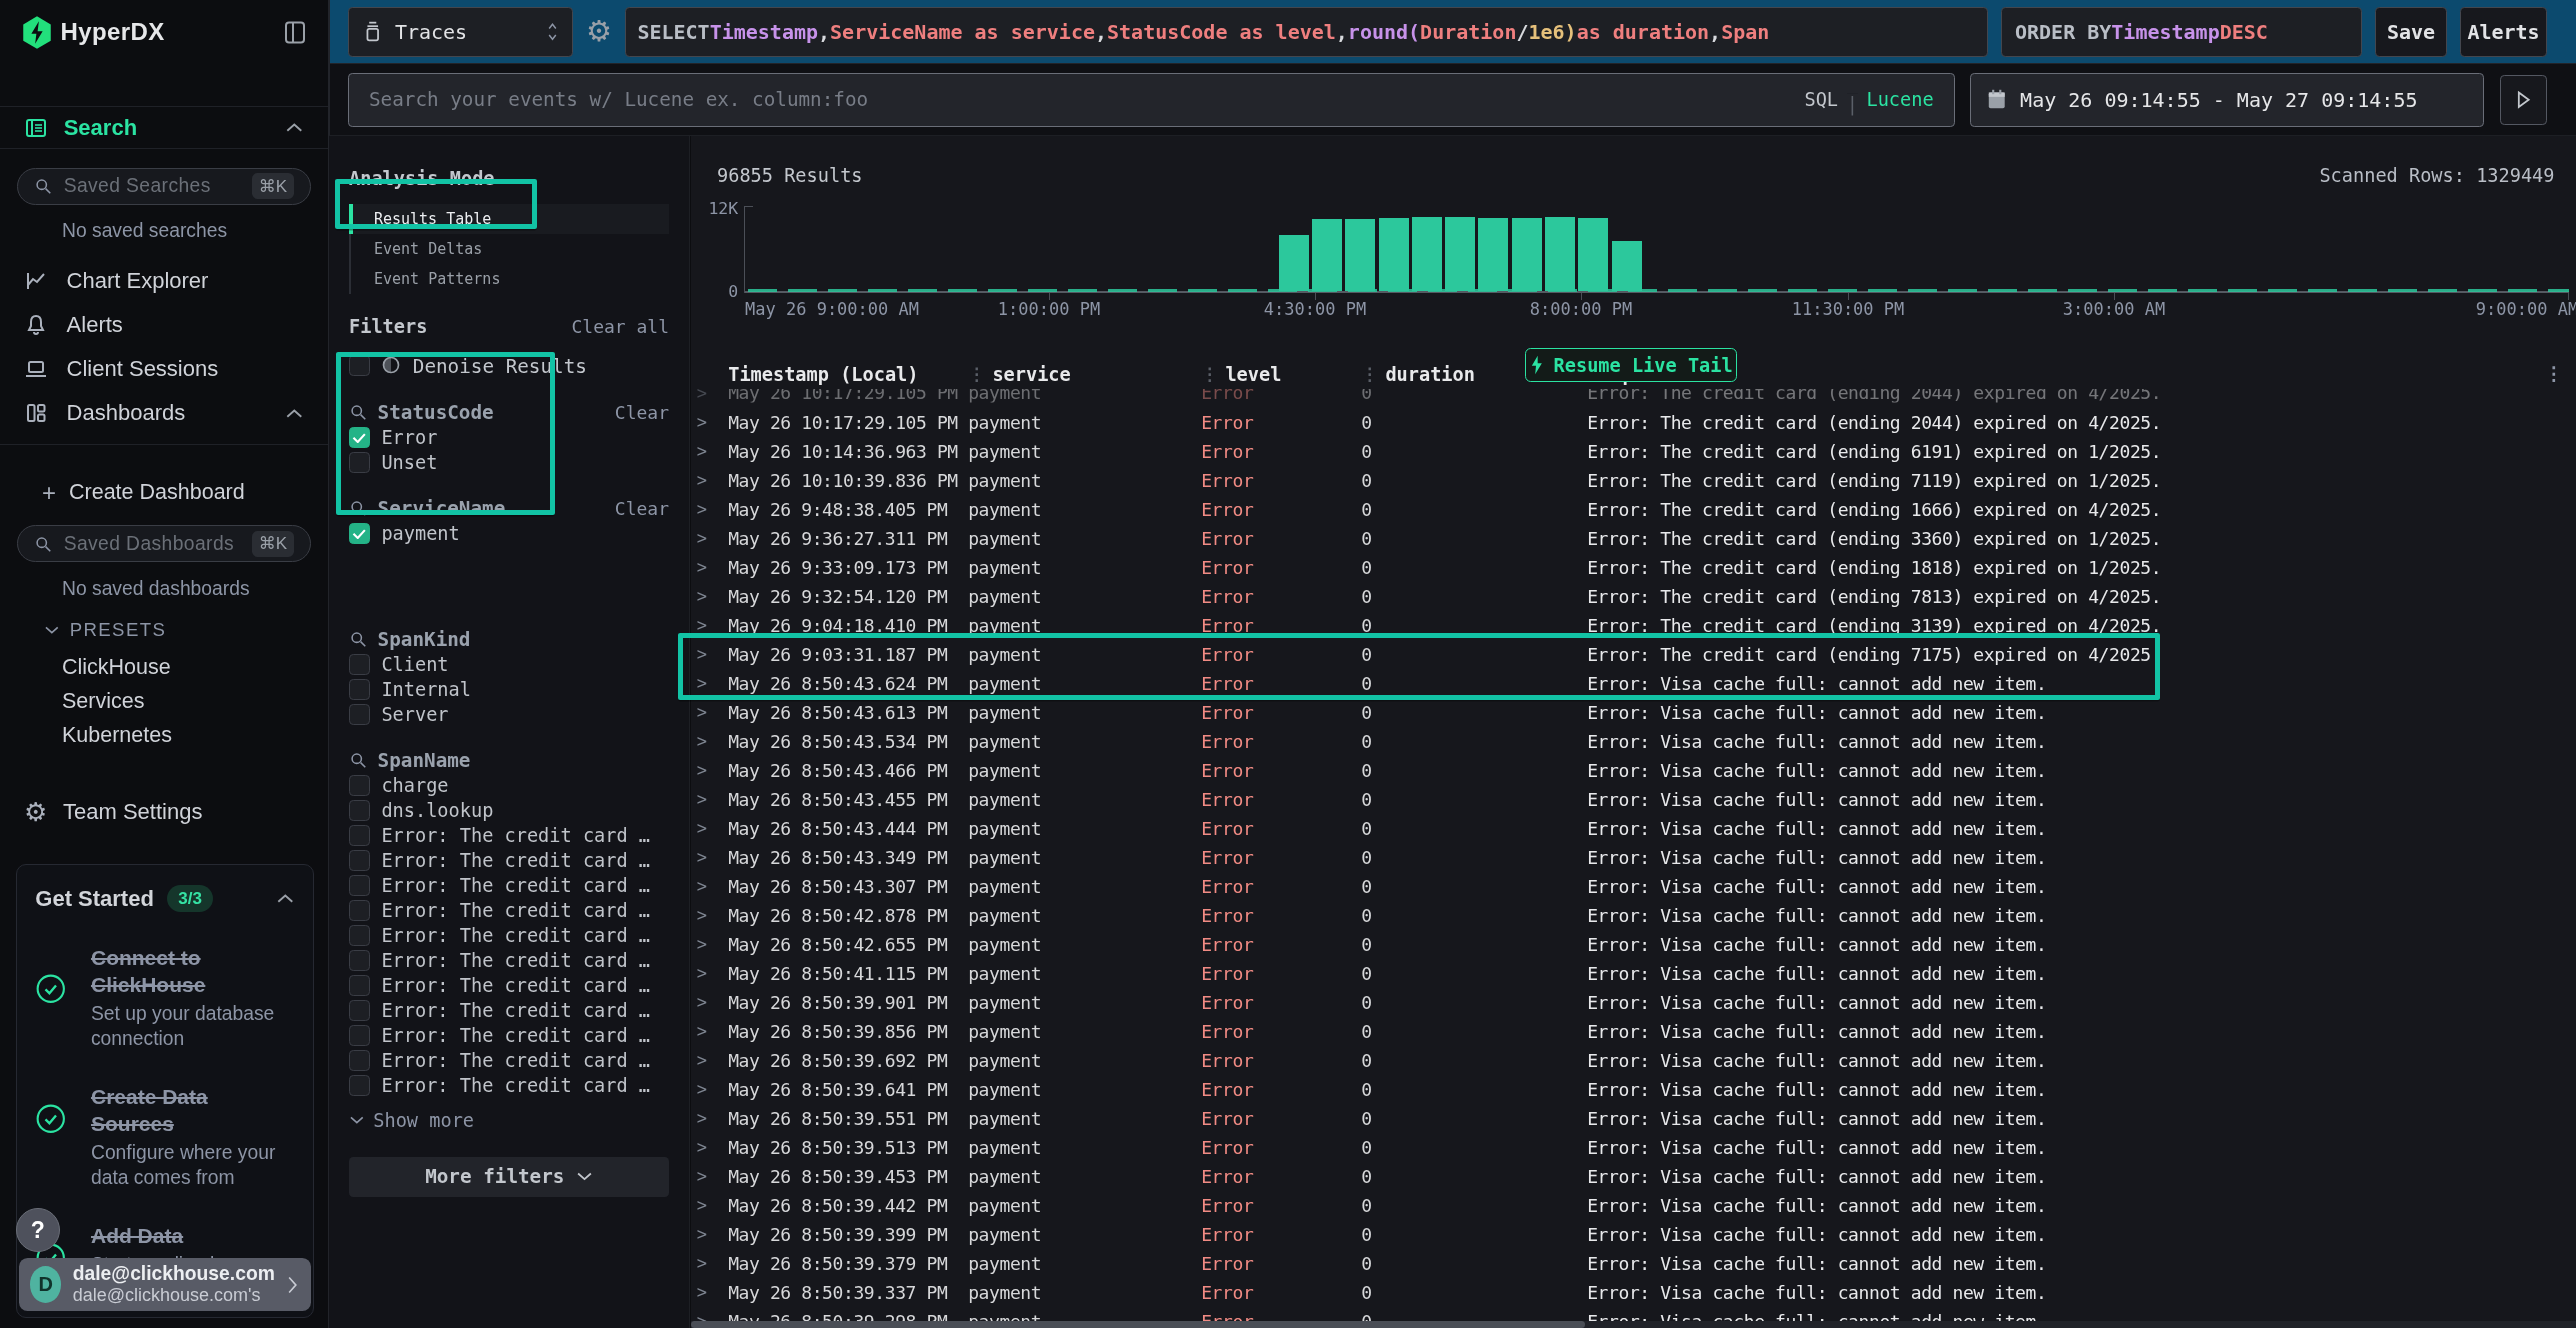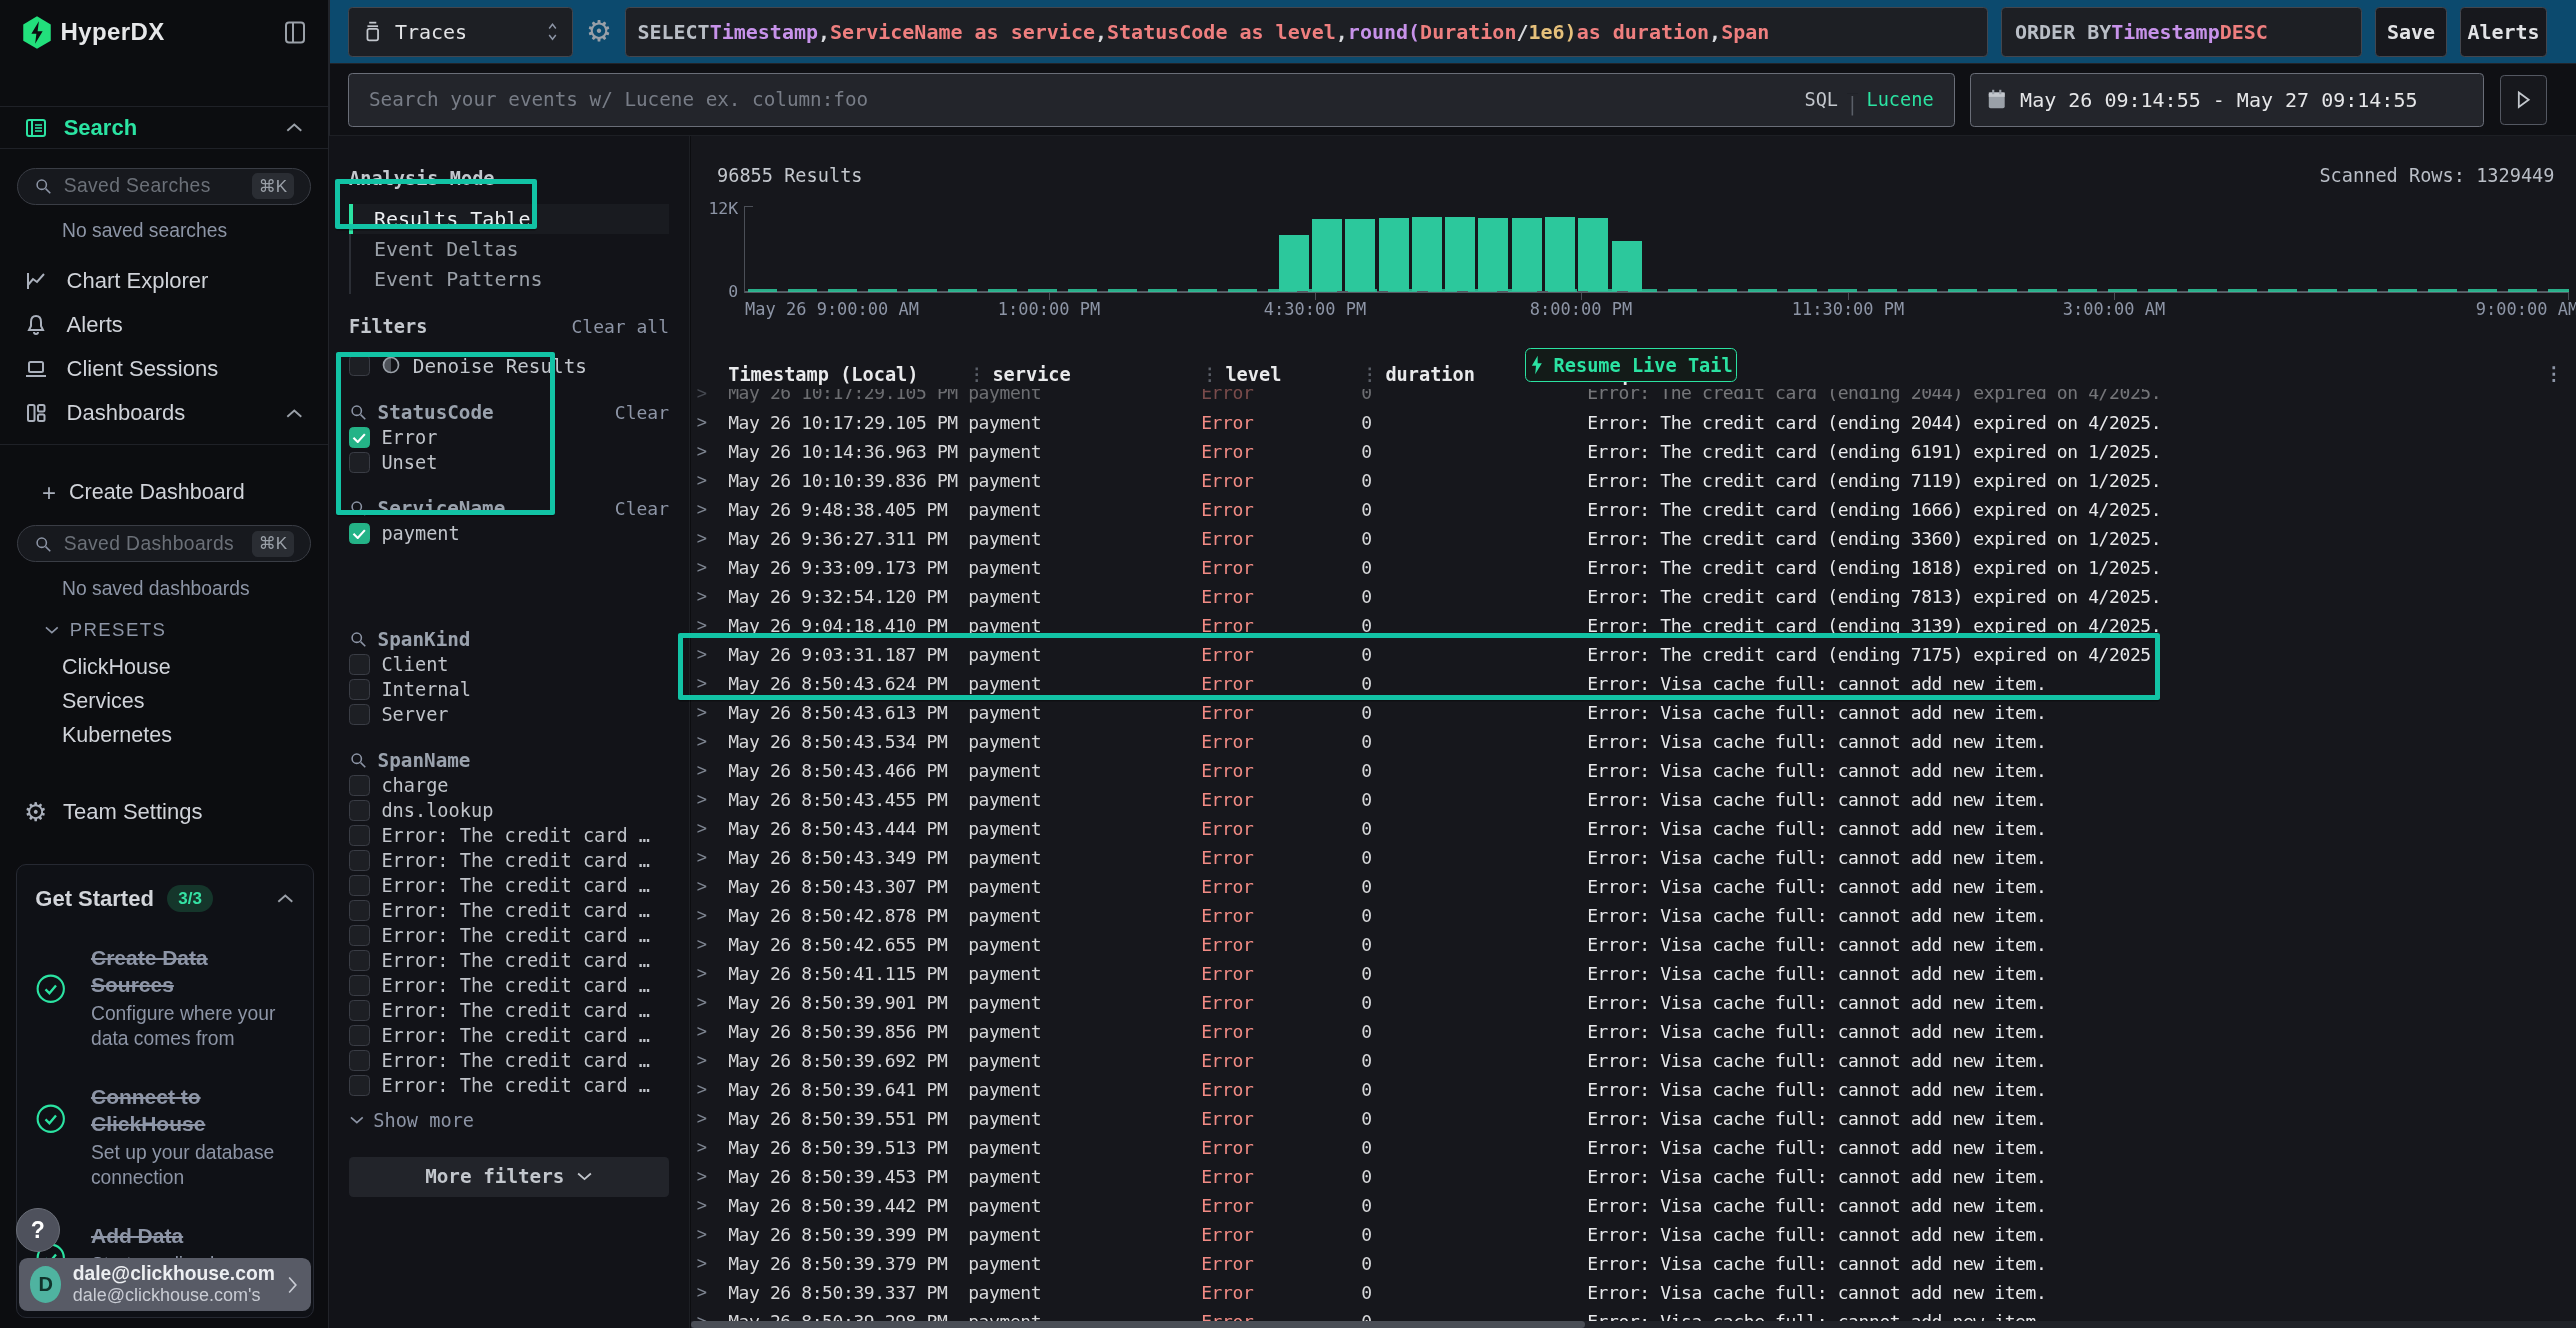--- a/index.html
+++ b/index.html
@@ -74,21 +74,21 @@
   .userchip{position:absolute;left:18.6px;top:1258px;width:292px;height:53px;background:#585b66;border-radius:8.6px;display:flex;align-items:center;gap:11.4px;padding:0 11.4px;z-index:6}
   .avatar{width:37px;height:37px;border-radius:50%;background:#4fb3a0;color:#10332b;font-weight:bold;font-size:20px;display:flex;align-items:center;justify-content:center}
   .useremail{font-size:19.3px;font-weight:bold;color:#eceef1;line-height:1.15}
   .usersub{font-size:18px;color:#c9ccd4;line-height:1.15}
   .userchip .chev{margin-left:auto;color:#c9ccd4}
 
   
   .fpanel{position:absolute;left:329px;top:136px;width:361px;bottom:0;background:#121318;border-right:0.7px solid #1d1f24;padding:31.5px 20px 0 20px;font-family:"DejaVu Sans Mono",monospace}
   .ftitle{font-size:18.6px;font-weight:bold;color:#c3c7cd}
   .modelist{margin-top:15.7px;border-left:2.1px solid #2b2e35}
-  .modeitem{height:30px;display:flex;align-items:center;padding-left:23px;font-size:20px;color:#9aa0a8}
+  .modeitem{height:30px;display:flex;align-items:center;padding-left:23px;font-size:15px;color:#9aa0a8}
   .modeitem.active{color:#eceef1;border-left:4.3px solid #2be3a2;margin-left:-2.1px;padding-left:21px;background:#191b20}
   .filtersrow{margin-top:21.5px;display:flex;align-items:baseline}
   .clearall{margin-left:auto;color:#8d95a6;font-size:18px}
   .denoise{margin-top:18.6px;display:flex;align-items:flex-start;gap:11.4px;height:24px}
   .cbx{width:21px;height:21px;border-radius:4.3px;border:0.7px solid #3a3d45;background:#1d1f24;flex:0 0 21px;display:flex;align-items:center;justify-content:center}
   .cbx.on{background:#24b387;border-color:#24b387}
   .denoiseicon{color:#9aa0a8}
   .denoise .lbl{font-size:19.3px;color:#c3c7cd}
   .fgroup{margin-top:20px}
   .fgroup.gaplarge{margin-top:80px}
@@ -284,34 +284,34 @@
     </div>
     <div id="gs-items">
         <div class="gsitem">
           <span class="gsicon">
             <svg width="31.5" height="31.5" viewBox="0 0 24 24">
               <circle cx="12" cy="12" r="10" fill="none" stroke="currentColor" stroke-width="1.6"></circle>
               <polyline points="8,12.5 11,15.5 16,9.5" fill="none" stroke="currentColor" stroke-width="1.8"></polyline>
             </svg>
           </span>
           <span>
-            <div class="gsitemtitle">Create Data Sources</div>
-            <div class="gsitemdesc">Configure where your data comes from</div>
+            <div class="gsitemtitle">Connect to ClickHouse</div>
+            <div class="gsitemdesc">Set up your database connection</div>
           </span>
         </div>
         <div class="gsitem">
           <span class="gsicon">
             <svg width="31.5" height="31.5" viewBox="0 0 24 24">
               <circle cx="12" cy="12" r="10" fill="none" stroke="currentColor" stroke-width="1.6"></circle>
               <polyline points="8,12.5 11,15.5 16,9.5" fill="none" stroke="currentColor" stroke-width="1.8"></polyline>
             </svg>
           </span>
           <span>
-            <div class="gsitemtitle">Connect to ClickHouse</div>
-            <div class="gsitemdesc">Set up your database connection</div>
+            <div class="gsitemtitle">Create Data Sources</div>
+            <div class="gsitemdesc">Configure where your data comes from</div>
           </span>
         </div>
         <div class="gsitem">
           <span class="gsicon">
             <svg width="31.5" height="31.5" viewBox="0 0 24 24">
               <circle cx="12" cy="12" r="10" fill="none" stroke="currentColor" stroke-width="1.6"></circle>
               <polyline points="8,12.5 11,15.5 16,9.5" fill="none" stroke="currentColor" stroke-width="1.8"></polyline>
             </svg>
           </span>
           <span>

